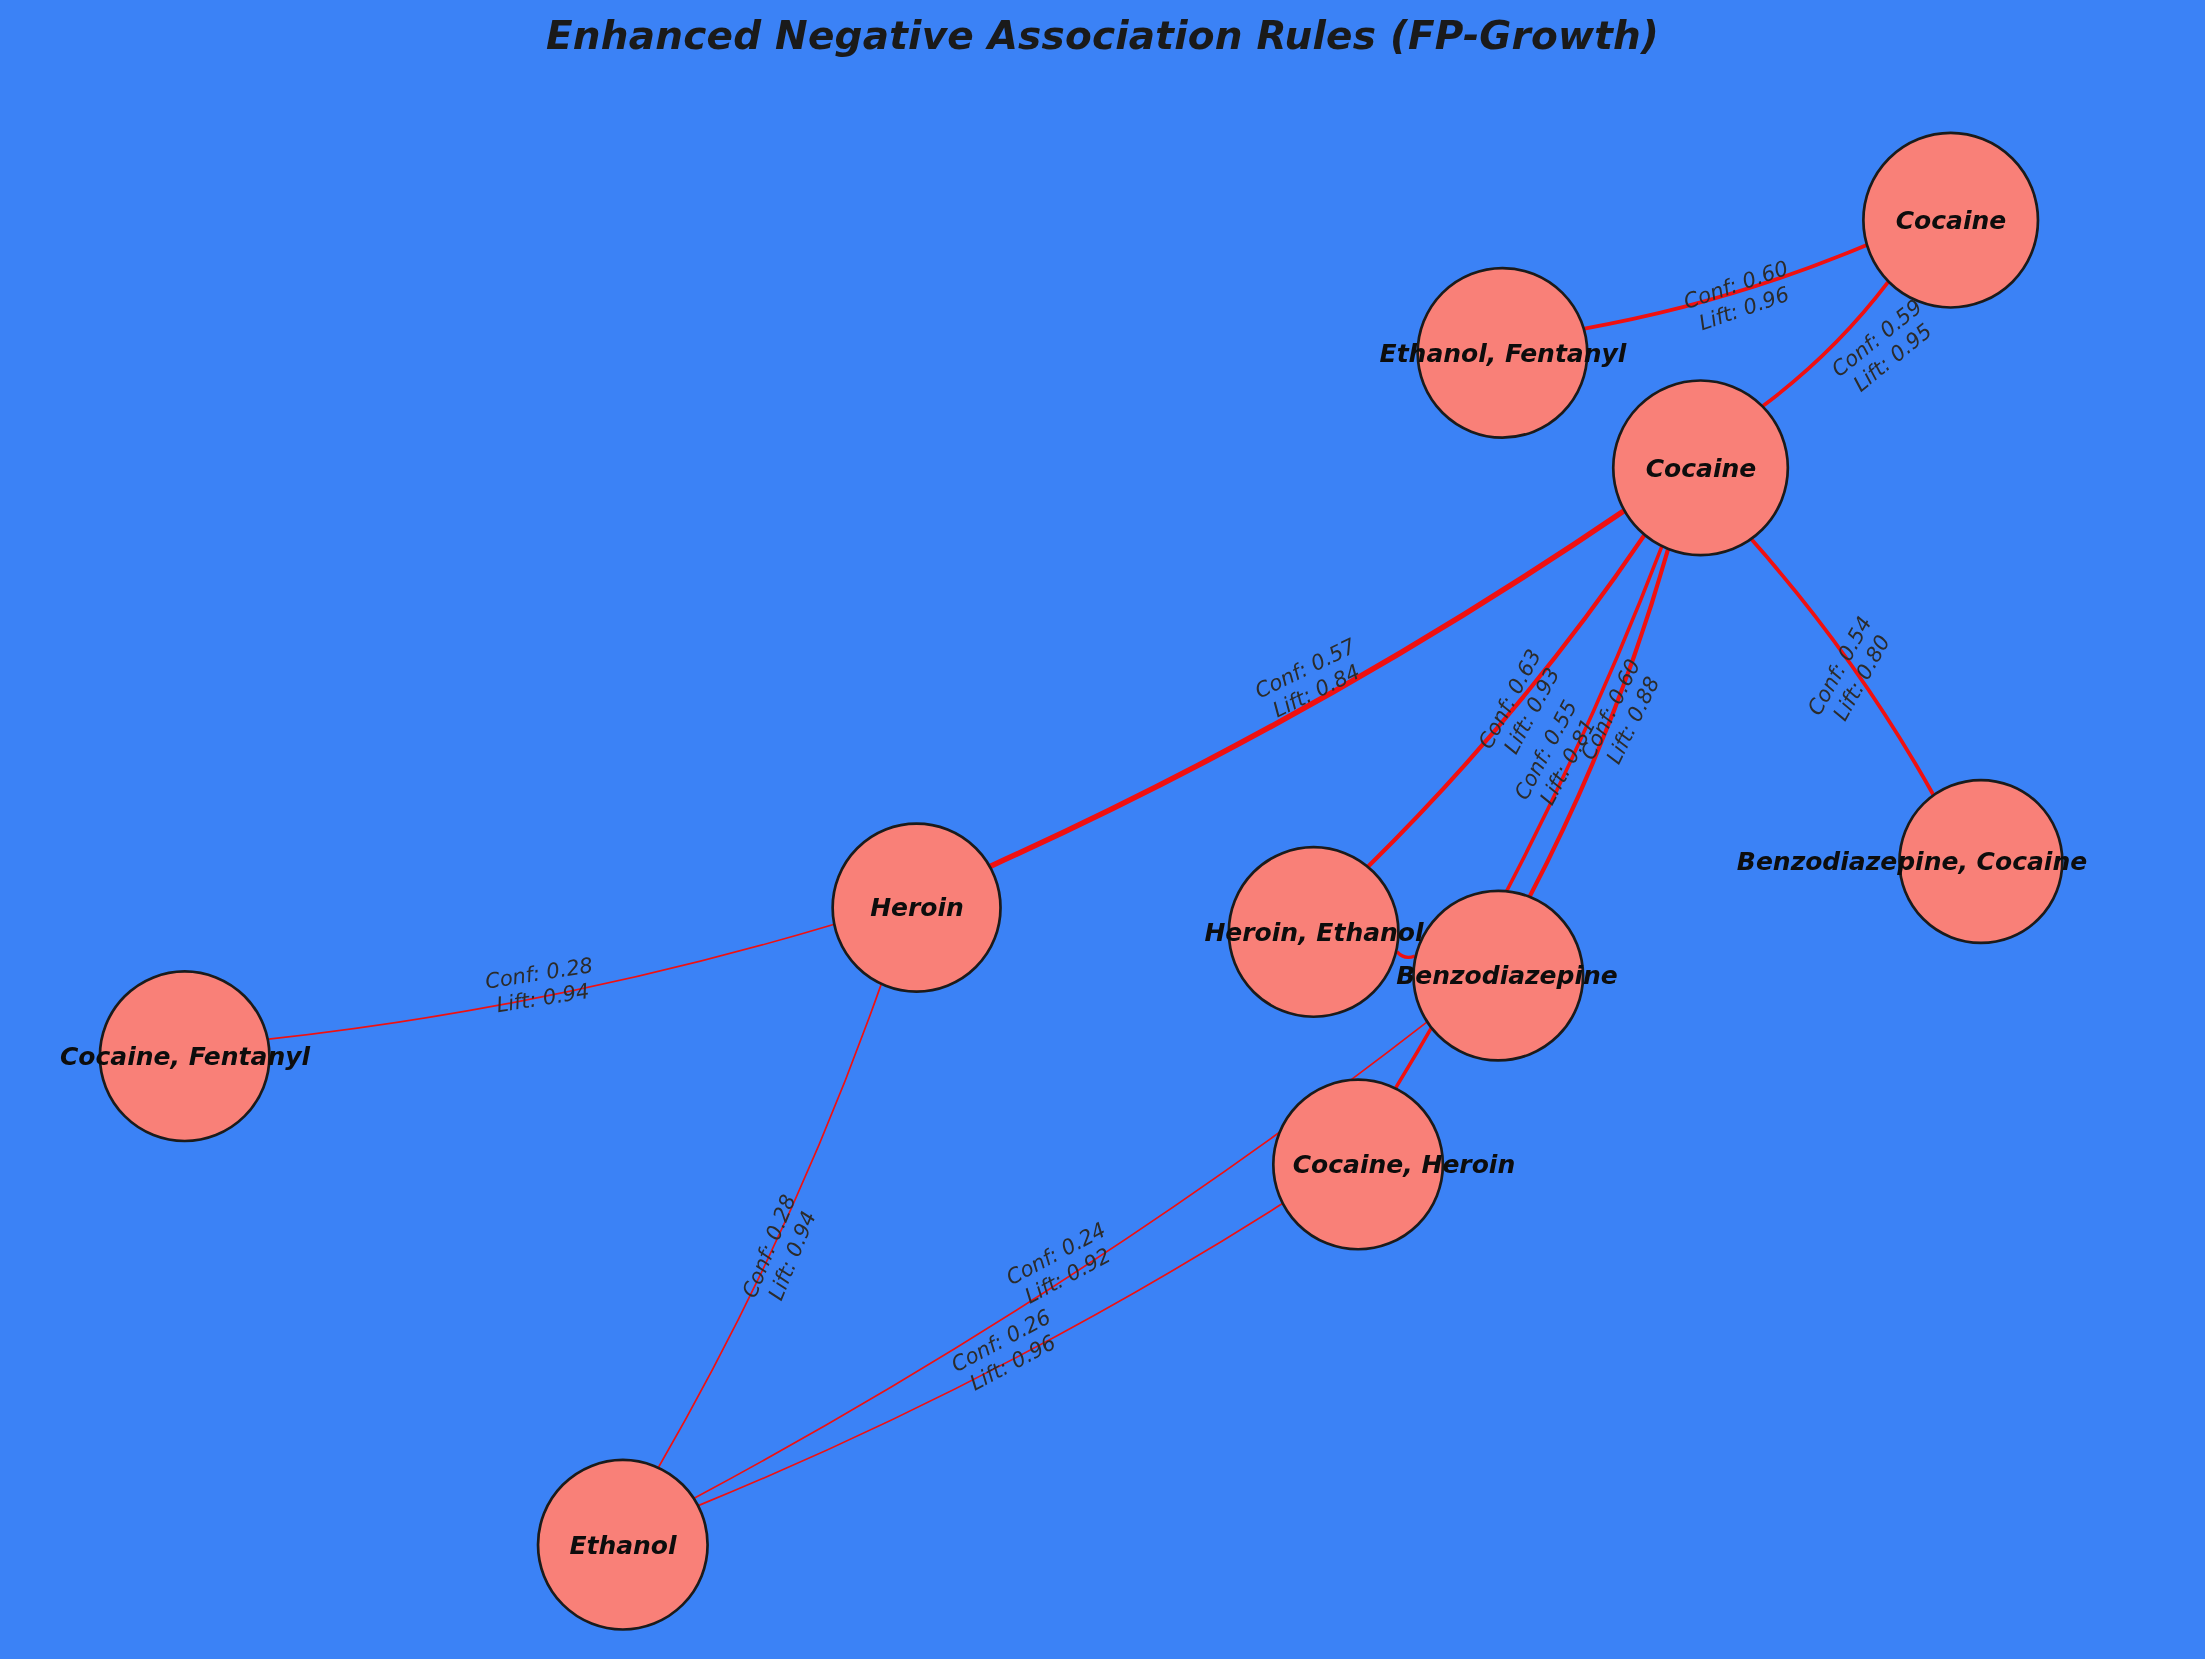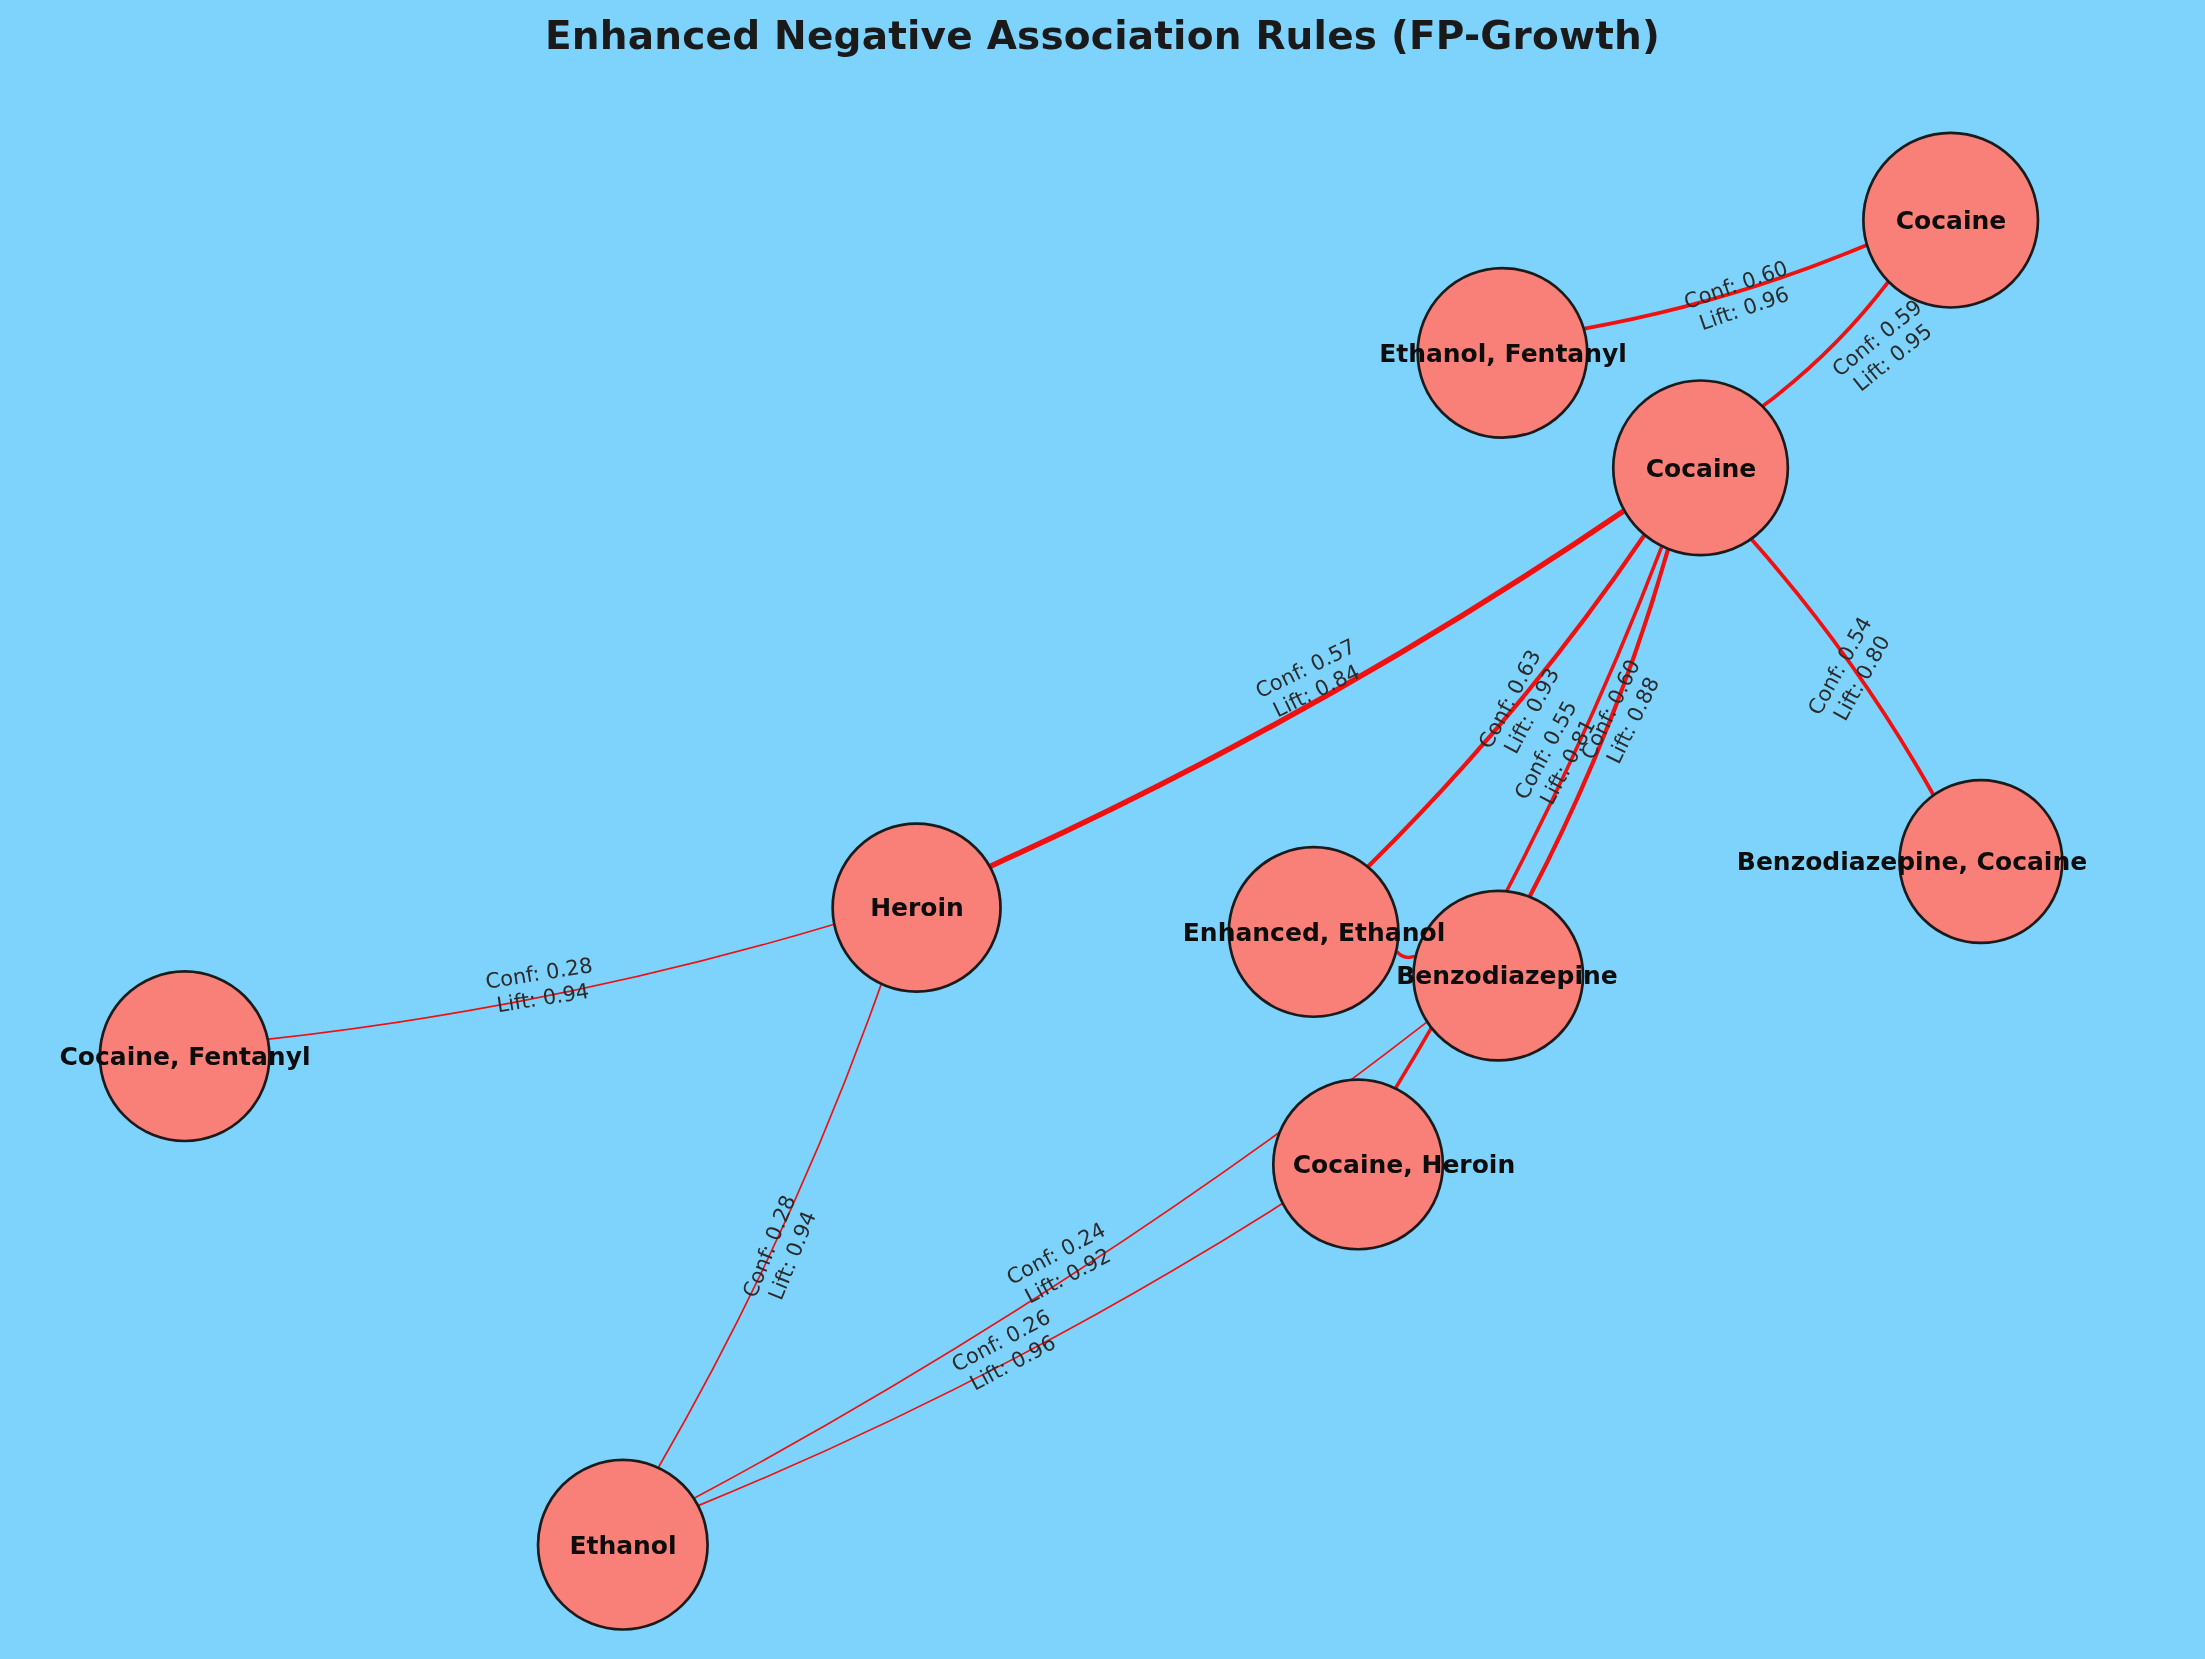--- a/index.html
+++ b/index.html
@@ -7,22 +7,23 @@
     padding: 0;
     background: #ffffff;
   }
   body {
     font-family: "DejaVu Sans", sans-serif;
   }
   #canvas {
     position: relative;
     width: 2205px;
     height: 1660px;
-    background: #7dd3fc;
+    background: #3b82f6;
     overflow: hidden;
+    font-style: italic;
   }
   #graph-title {
     position: absolute;
     top: 13.4px;
     left: 0;
     width: 100%;
     text-align: center;
     font-family: "DejaVu Sans", sans-serif;
     font-size: 39px;
     font-weight: bold;
@@ -101,21 +102,21 @@
         <circle cx="742" cy="1840" r="101" class="node-circle"></circle>
       </g>
   </svg>
 
   <div id="node-labels-layer">
       <div class="node-label" style="left: 1951px; top: 220px;">Cocaine</div>
       <div class="node-label" style="left: 1503px; top: 353px;">Ethanol, Fentanyl</div>
       <div class="node-label" style="left: 1701px; top: 468px;">Cocaine</div>
       <div class="node-label" style="left: 1912px; top: 861px;">Benzodiazepine, Cocaine</div>
       <div class="node-label" style="left: 917px; top: 907px;">Heroin</div>
-      <div class="node-label" style="left: 1314px; top: 932px;">Enhanced, Ethanol</div>
+      <div class="node-label" style="left: 1314px; top: 932px;">Heroin, Ethanol</div>
       <div class="node-label" style="left: 1498px; top: 975px; margin-left: 9px;">Benzodiazepine</div>
       <div class="node-label" style="left: 185px; top: 1056px;">Cocaine, Fentanyl</div>
       <div class="node-label" style="left: 1358px; top: 1164px; margin-left: 46px;">Cocaine, Heroin</div>
       <div class="node-label" style="left: 623px; top: 1545px;">Ethanol</div>
     </div>
   <div id="edge-labels-layer">
       <div class="edge-label" style="left: 1740px; top: 297px; transform: translate(-50%, -50%) rotate(-19deg);">
         <span>Conf: 0.60</span>
         <span>Lift: 0.96</span>
       </div>

